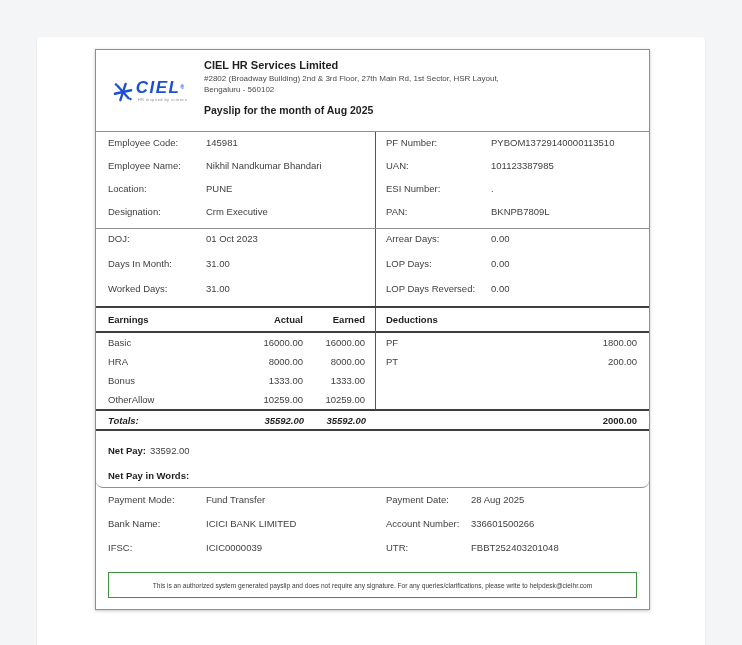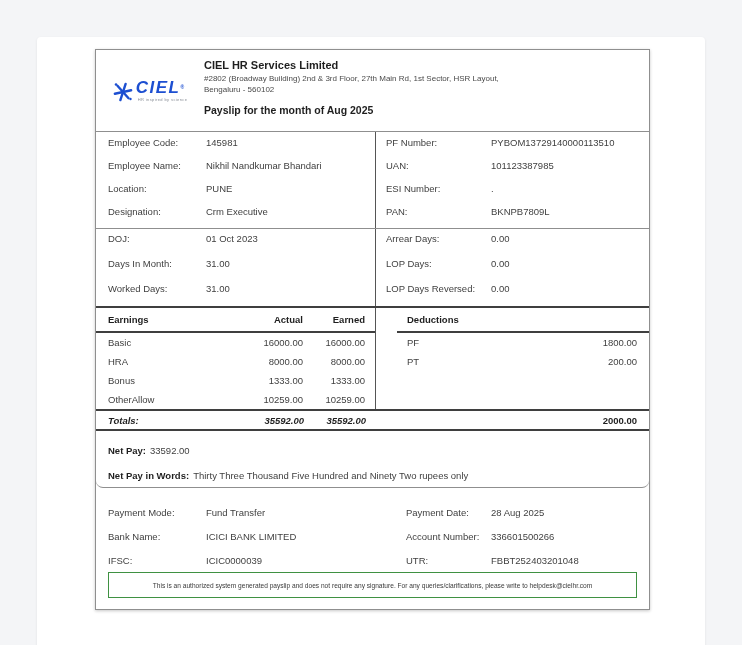--- a/index.html
+++ b/index.html
@@ -49,40 +49,40 @@
   .sec-days { height:77px; border-bottom:none; }
   .sec-days .col-l, .sec-days .col-r { padding-top:4px; }
   .sec-days .irow { height:25px; }
   .irow { display:flex; align-items:flex-start; }
   .col-l .irow { padding-left:12px; }
   .col-l .ilbl { width:98px; }
   .col-r .irow { padding-left:10px; }
   .col-r .ilbl { width:105px; }
   
   .tbl { border-top:2px solid #3f3f3f; }
-  .tbl-main { display:flex;gap:21px; }
+  .tbl-main { display:flex; }
   .tbl-left { width:280px; border-right:1px solid #555; }
   .tbl-right { flex:1; }
   .trow { display:flex; align-items:center; height:19px; }
   .thead { height:25px; font-weight:bold; color:#1f1f1f; border-bottom:2px solid #3f3f3f; }
   .c-name { flex:1; padding-left:12px; }
   .c-actual { width:95px; text-align:right; }
   .c-earned { width:72px; text-align:right; padding-right:10px;padding-left:16px; }
   .c-dname { flex:1; padding-left:10px; }
   .c-damt { text-align:right; padding-right:12px; flex:1; }
   .totals-row { display:flex; align-items:center; height:22px; border-top:2px solid #3f3f3f; border-bottom:2px solid #3f3f3f; font-weight:bold; color:#1f1f1f; }
   .totals-left { width:280px; display:flex;font-style:italic; }
   .totals-right { flex:1; text-align:right; padding-right:12px; }
   
   .netpay { height:57px; border-bottom:1px solid #8f8f8f; padding:7px 0 0 12px;border-radius:7px; }
   .np-line { height:25px; display:flex; align-items:center; }
   .np-lbl { font-weight:bold; color:#1f1f1f; margin-right:4px; }
   
   .payment { padding-top:6px; height:80px; }
-  .payment .prow { display:flex; align-items:flex-end; height:24px;gap:20px; }
+  .payment .prow { display:flex; align-items:flex-start; height:24px; }
   .p-l { display:flex; width:280px; padding-left:12px; }
   .p-l .plbl { width:98px; }
   .p-r { display:flex; flex:1; padding-left:10px; }
   .p-r .plbl { width:85px; }
   
   .footer-note {
     margin:4px 12px 11px 12px; height:26px;
     border:1px solid var(--footer-green,#3f9142);
     display:flex; align-items:center; justify-content:center;
     font-size:6.6px; color:#3a3a3a; text-align:center; padding:0 8px;
@@ -249,21 +249,20 @@
       </div>
     </div>
 
     <div class="netpay">
       <div class="np-line">
         <span class="np-lbl">Net Pay:</span>
         <span>33592.00</span>
       </div>
       <div class="np-line">
         <span class="np-lbl">Net Pay in Words:</span>
-        <span>Thirty Three Thousand Five Hundred and Ninety Two rupees only</span>
       </div>
     </div>
 
     <div class="payment">
       <div class="prow">
         <div class="p-l">
             <span class="plbl">Payment Mode:</span>
             <span>Fund Transfer</span>
           </div>
         <div class="p-r">

